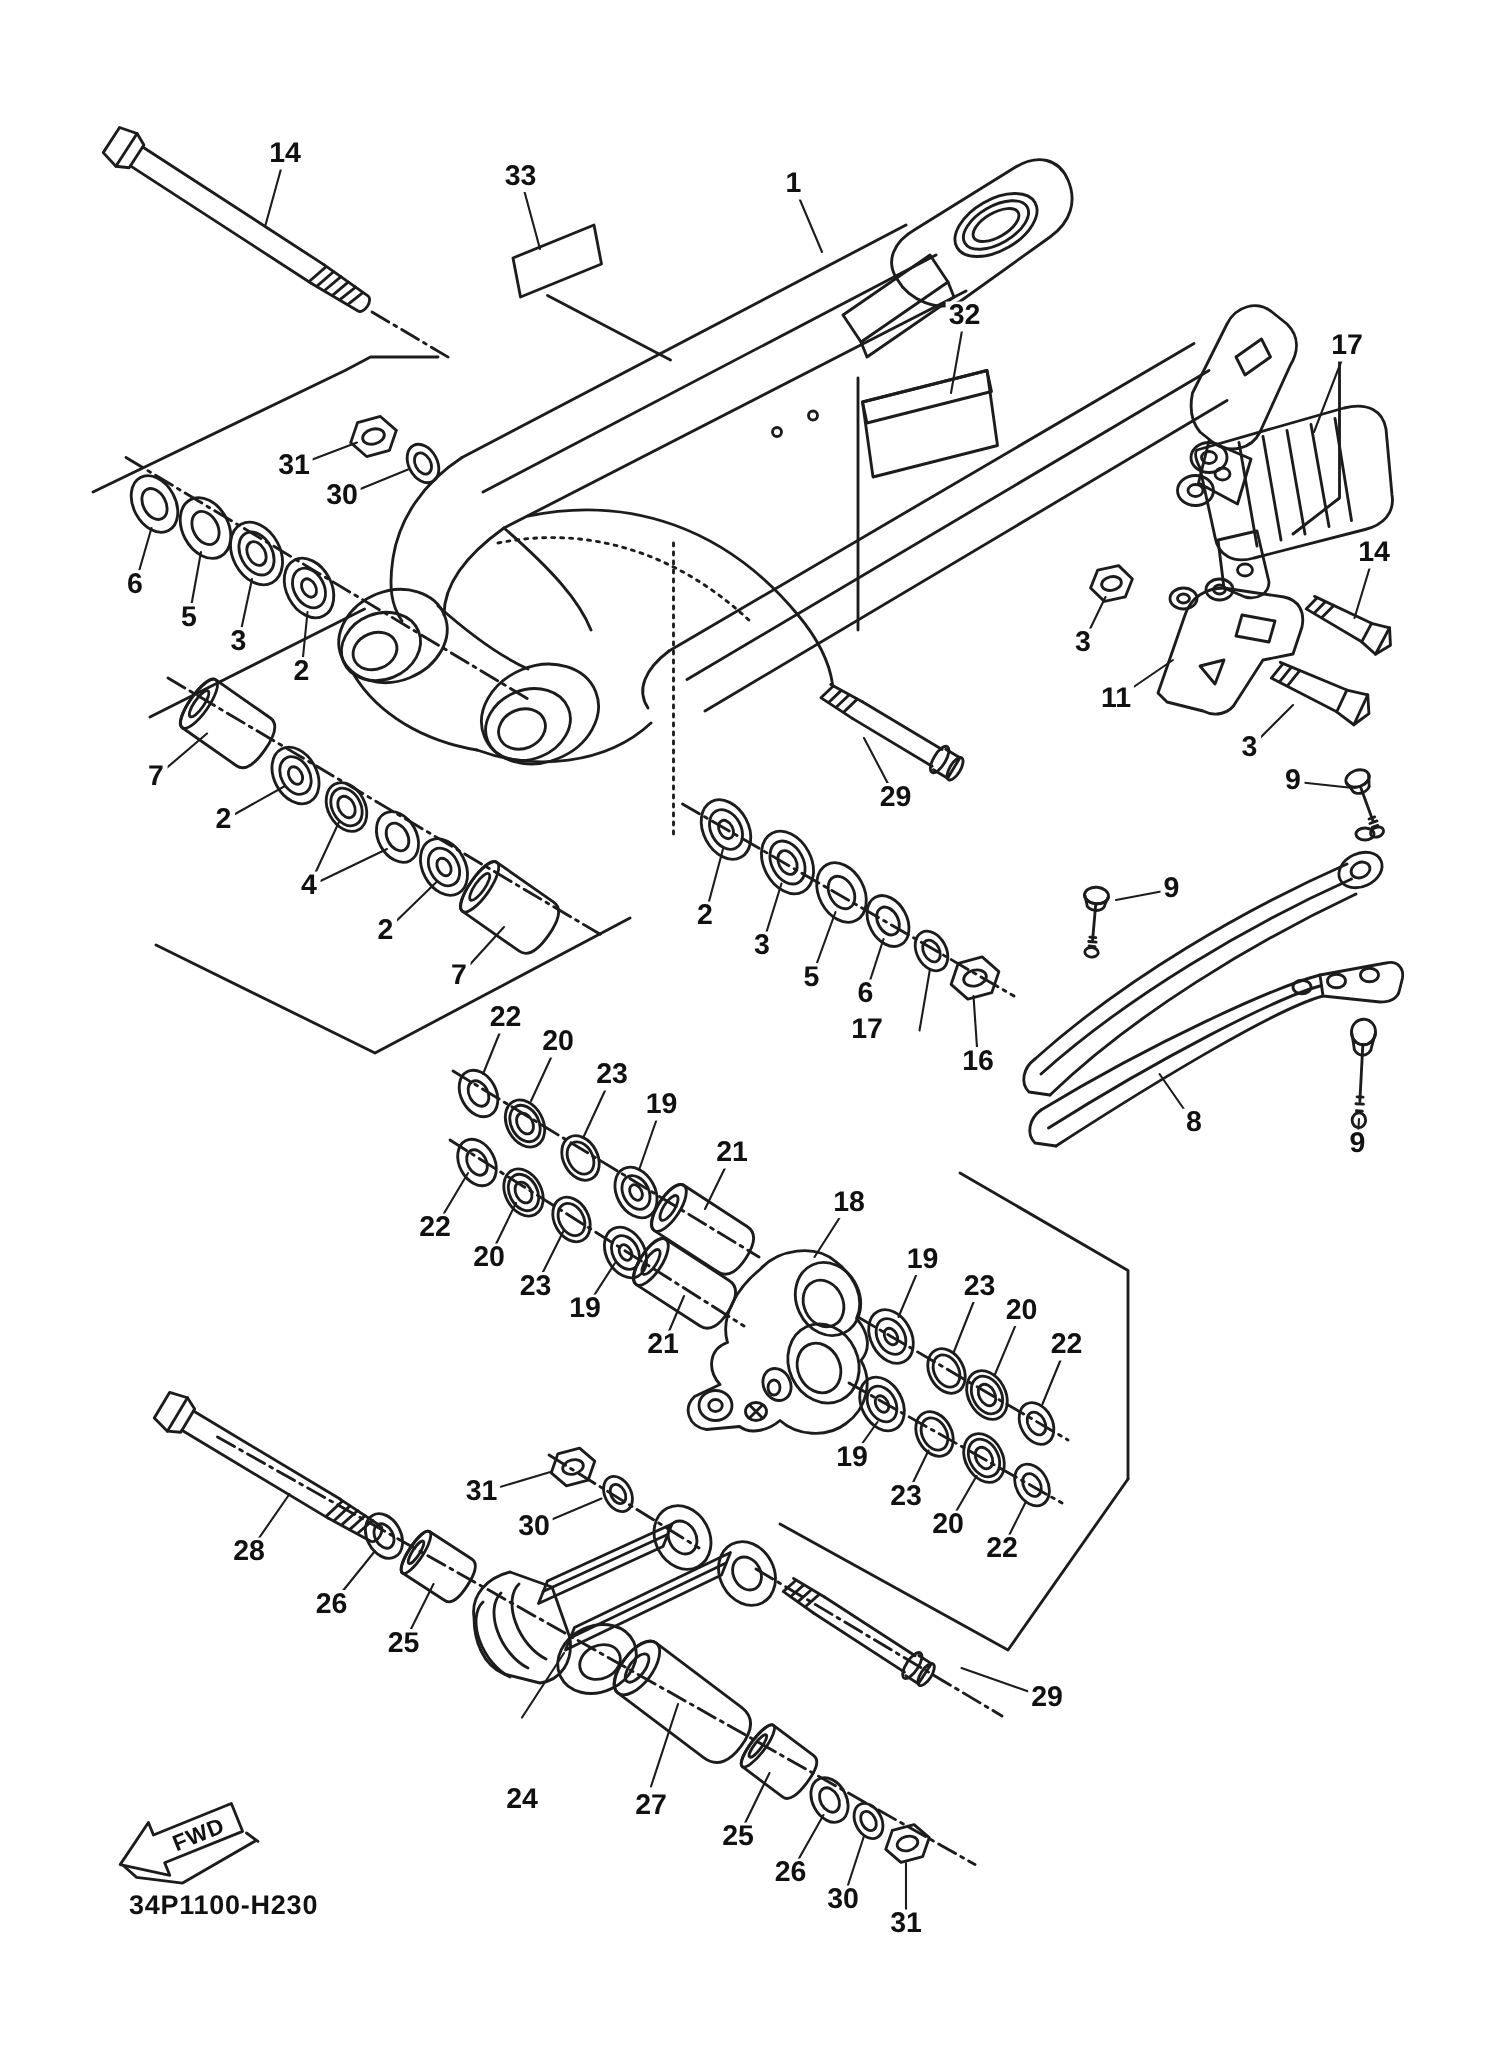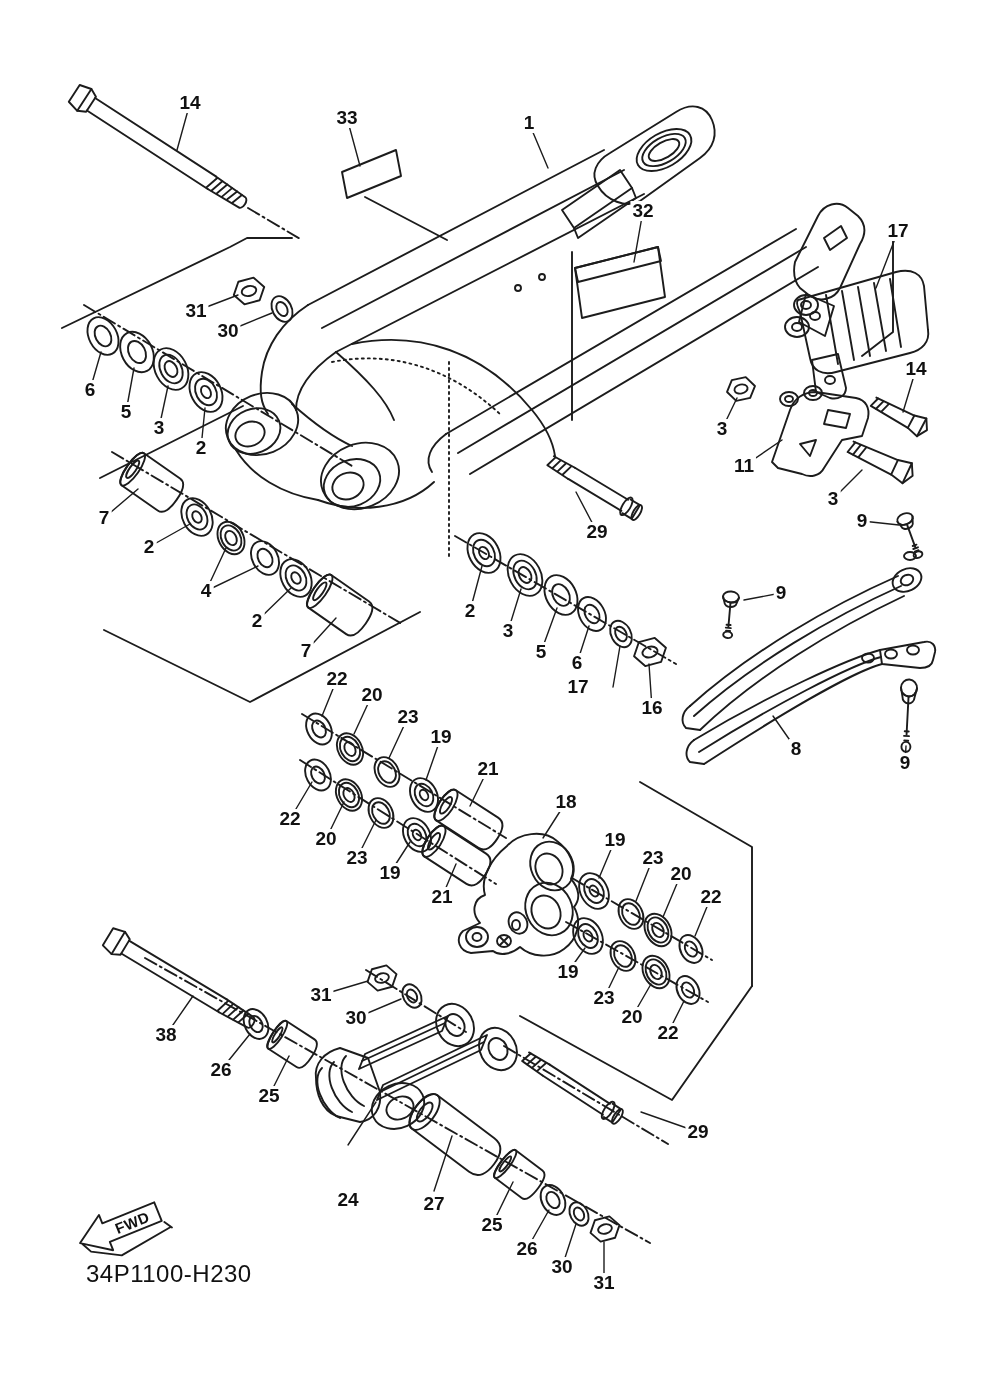--- a/index.html
+++ b/index.html
@@ -2,21 +2,21 @@
 <html><head>
 <meta charset="utf-8">
 <style>
   html,body{margin:0;padding:0;background:#e8e8e8;}
   .page{position:relative;width:1000px;height:1380px;background:#ffffff;margin:0 auto;
         font-family:"Liberation Sans",sans-serif;overflow:hidden;}
   .page svg{position:absolute;left:0;top:0;z-index:1;}
   #callout-layer{position:absolute;left:0;top:0;width:100%;height:100%;z-index:3;pointer-events:none;}
   .callout{position:absolute;transform:translate(-50%,-50%);font-size:19px;font-weight:bold;
            color:#111;background:#fff;padding:0 2px;line-height:1.05;white-space:nowrap;}
-  .footer-code{position:absolute;left:86px;top:1260px;font-size:24px;font-weight:normal;
+  .footer-code{position:absolute;left:86px;top:1260px;font-size:18px;font-weight:bold;
                letter-spacing:0.5px;color:#111;z-index:3;text-align:right;}
   
   #art path,#art line,#art polyline,#art polygon,#art ellipse,#art circle,#art rect{
     fill:none;stroke:#1c1c1c;stroke-width:1.9;stroke-linecap:round;stroke-linejoin:round;}
   #art *{vector-effect:non-scaling-stroke;}
   #art text{stroke:none;fill:#111;}
   .fw{fill:#ffffff;}
   .dk{fill:#1a1a1a;}
   .hf{fill:url(#hatch);}
   .xf{fill:url(#xhatch);}
@@ -455,21 +455,21 @@
       <div class="callout" style="left: 615px; top: 840px;">19</div>
       <div class="callout" style="left: 653px; top: 858px;">23</div>
       <div class="callout" style="left: 681px; top: 874px;">20</div>
       <div class="callout" style="left: 711px; top: 897px;">22</div>
       <div class="callout" style="left: 568px; top: 972px;">19</div>
       <div class="callout" style="left: 604px; top: 998px;">23</div>
       <div class="callout" style="left: 632px; top: 1017px;">20</div>
       <div class="callout" style="left: 668px; top: 1033px;">22</div>
       <div class="callout" style="left: 321px; top: 995px;">31</div>
       <div class="callout" style="left: 356px; top: 1018px;">30</div>
-      <div class="callout" style="left: 166px; top: 1035px;">38</div>
+      <div class="callout" style="left: 166px; top: 1035px;">28</div>
       <div class="callout" style="left: 221px; top: 1070px;">26</div>
       <div class="callout" style="left: 269px; top: 1096px;">25</div>
       <div class="callout" style="left: 348px; top: 1200px;">24</div>
       <div class="callout" style="left: 698px; top: 1132px;">29</div>
       <div class="callout" style="left: 434px; top: 1204px;">27</div>
       <div class="callout" style="left: 492px; top: 1225px;">25</div>
       <div class="callout" style="left: 527px; top: 1249px;">26</div>
       <div class="callout" style="left: 562px; top: 1267px;">30</div>
       <div class="callout" style="left: 604px; top: 1283px;">31</div>
     </div>

